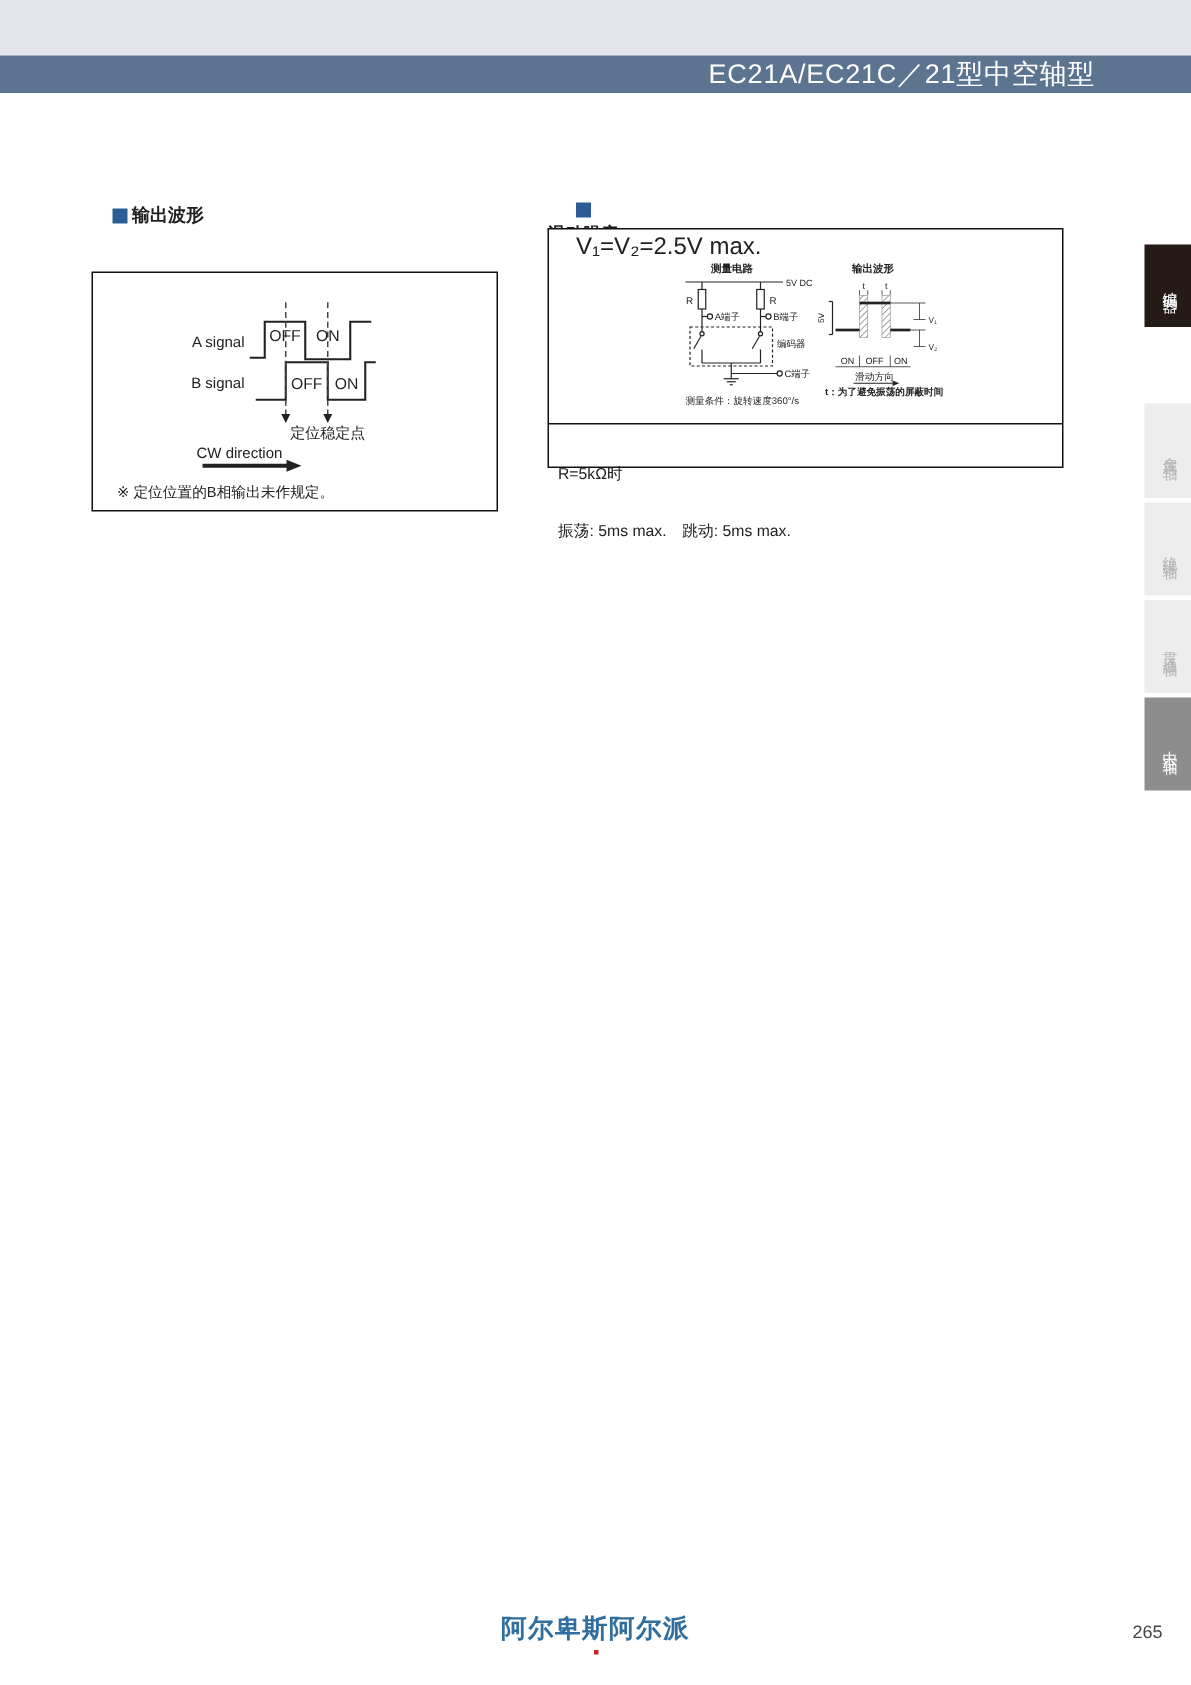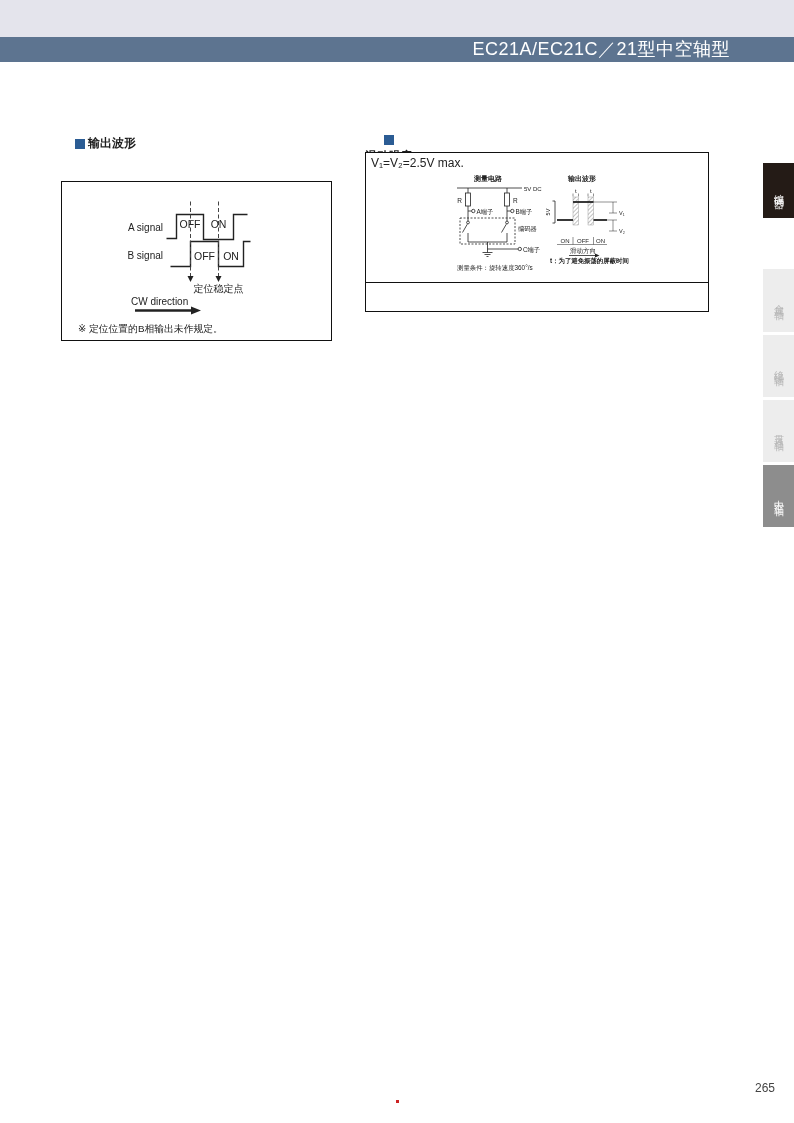--- a/index.html
+++ b/index.html
@@ -6,21 +6,21 @@
   #page{position:relative;width:794px;height:1123px;background:#ffffff;overflow:hidden;
         font-family:"Liberation Sans","DejaVu Sans",sans-serif;color:#222;}
   .top-band{position:absolute;left:0;top:0;width:794px;height:37px;background:#e4e4ec;}
   .header-bar{position:absolute;left:0;top:37px;width:794px;height:25px;background:#5d7490;}
   .header-bar .title{position:absolute;right:64px;top:0;line-height:25px;font-size:18px;color:#fff;letter-spacing:.5px;}
   .sec-head{position:absolute;display:flex;align-items:center;gap:3px;font-size:12px;font-weight:bold;color:#1f1f1f;}
   .sec-head .sq{width:10px;height:10px;background:#2b5c94;display:inline-block;}
   .box{position:absolute;border:1.5px solid #111;background:#fff;}
   #box-left{left:61px;top:152px;width:269px;height:158px;margin-top:29px;}
   #box-right{left:365px;top:152px;width:342px;height:158px;}
-  .cond{position:absolute;left:5px;top:3px;font-size:12px;color:#222;}
+  .cond{position:absolute;left:18px;top:3px;font-size:16px;color:#222;}
   .divider{position:absolute;left:0;top:129px;width:100%;border-top:1.2px solid #111;}
   .result{position:absolute;left:6px;top:132px;font-size:10.5px;line-height:12.5px;color:#222;white-space:pre;}
   svg{position:absolute;}
   svg text{fill:#222;}
   .tab{position:absolute;left:763px;width:31px;display:flex;align-items:center;justify-content:center;
        writing-mode:vertical-rl;text-orientation:upright;font-size:10px;letter-spacing:3px;}
   .tab-dark{background:#241b16;color:#fff;}
   .tab-grey{background:#ededed;color:#b6b6b6;}
   .tab-mid{background:#8d8d8d;color:#fff;}
   .footer-logo{position:absolute;left:0;top:1074px;width:794px;text-align:center;
@@ -154,34 +154,39 @@
       <text x="173" y="50" font-size="5.5">V₁</text>
       <text x="173" y="68" font-size="5.5">V₂</text>
       <text x="119" y="77.5" text-anchor="middle" font-size="6">ON</text>
       <text x="137" y="77.5" text-anchor="middle" font-size="6">OFF</text>
       <text x="154.5" y="77.5" text-anchor="middle" font-size="6">ON</text>
       <text x="137" y="88" text-anchor="middle" font-size="6.5">滑动方向</text>
       <text x="104" y="98" font-size="6.4" font-weight="bold">t：为了避免振荡的屏蔽时间</text>
     </svg>
 
     <div class="divider"></div>
+    <div class="result">
+      <div>R=5kΩ时</div>
+      <div>振荡: 5ms max.　跳动: 5ms max.</div>
+    </div>
   </div>
 
   <div class="tab tab-dark" style="top:163px;height:55px;">
     <span>编码器</span>
   </div>
   <div class="tab tab-grey" style="top:269px;height:63px;">
     <span>金属轴</span>
   </div>
   <div class="tab tab-grey" style="top:335px;height:62px;">
     <span>绝缘轴</span>
   </div>
   <div class="tab tab-grey" style="top:400px;height:62px;">
     <span>贯通轴</span>
   </div>
   <div class="tab tab-mid" style="top:465px;height:62px;">
     <span>中空轴</span>
   </div>
 
+  <div class="footer-logo">阿尔卑斯阿尔派</div>
   <div class="logo-dot"></div>
   <div class="page-num">265</div>
 
 </div>
 
 </body></html>

